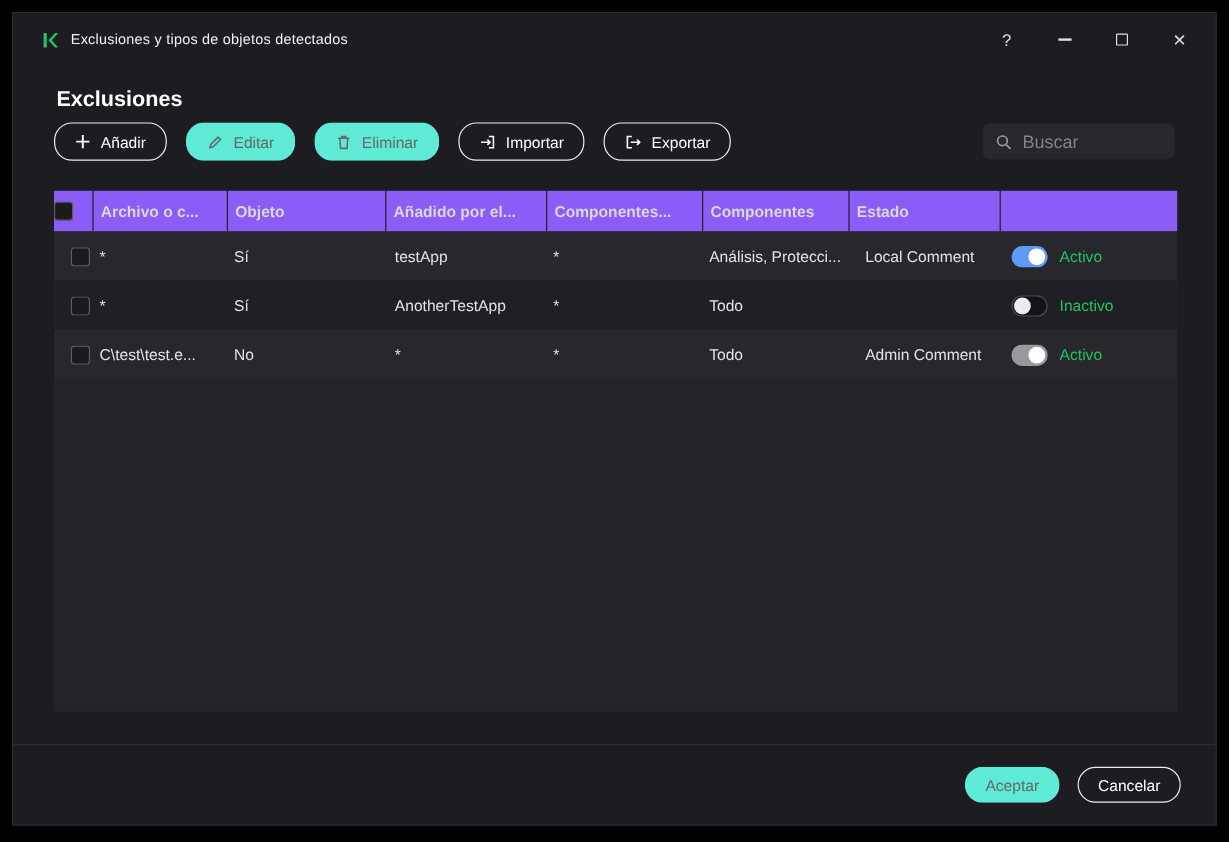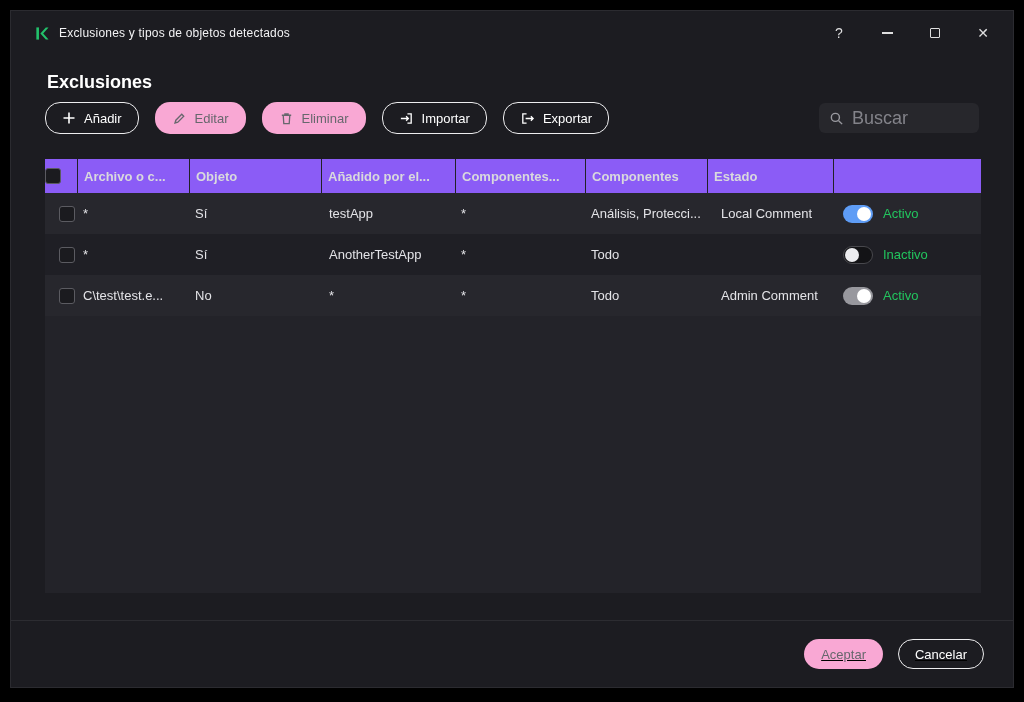--- a/index.html
+++ b/index.html
@@ -24,30 +24,30 @@
 
   
   .toolbar { position:absolute; top:91px; left:34px; right:34px; height:32px; display:flex; align-items:center; }
   .toolbar > * + * { margin-left:16px; }
   .btn {
     height:32px; display:inline-flex; align-items:center; gap:8px;
     padding:0 16px; border-radius:15px; font-size:13px; white-space:nowrap; cursor:pointer;
     background:transparent; border:1px solid transparent;
   }
   .btn.outline { border-color:#ededef; color:#ffffff; }
-  .btn.disabled { background:#f9a8d4; color:#67676d; cursor:default; }
+  .btn.disabled { background:#5eead4; color:#67676d; cursor:default; }
   .btn svg { flex:none; }
 
   .search-box {
     margin-left:auto; width:160px; height:30px; background:#27272c; border-radius:6px;
     display:flex; align-items:center; padding:0 10px; gap:8px;
   }
   .search-box input {
     flex:1; min-width:0; background:transparent; border:none; outline:none;
-    color:#eab308; font-size:18px;
+    color:#eab308; font-size:15px;
   }
   .search-box input::placeholder { color:#83838a; }
 
   
   .table { position:absolute; top:148px; left:34px; width:936px; height:434px; display:flex; flex-direction:column; }
   .thead { height:34px; flex:none; display:flex; background:#8b5cf6; }
   .th {
     display:flex; align-items:center; padding-left:6px;
     font-size:13px; font-weight:700; color:#d9d9dd; cursor:pointer;
     border-left:1px solid #212126; overflow:hidden; white-space:nowrap;
@@ -82,21 +82,21 @@
   .toggle.off .knob { left:1px; top:1px; background:#ececef; }
   .toggle.gray { background:#98989e; }
   .toggle.gray .knob { right:2px; }
   .status-label { margin-left:10px; color:#22c55e; }
 
   
   .footer {
     position:absolute; left:0; right:0; bottom:0; height:67px;
     border-top:1px solid #2c2c31;
     display:flex; align-items:center; justify-content:flex-end;
-    padding-right:29px; gap:15px;text-decoration:underline;
+    padding-right:29px; gap:15px;
   }
   .footer .btn { height:30px; }
 
   .muted-icon { color:#67676d; }
 </style>
 </head>
 <body>
 
 <div class="window">
 

